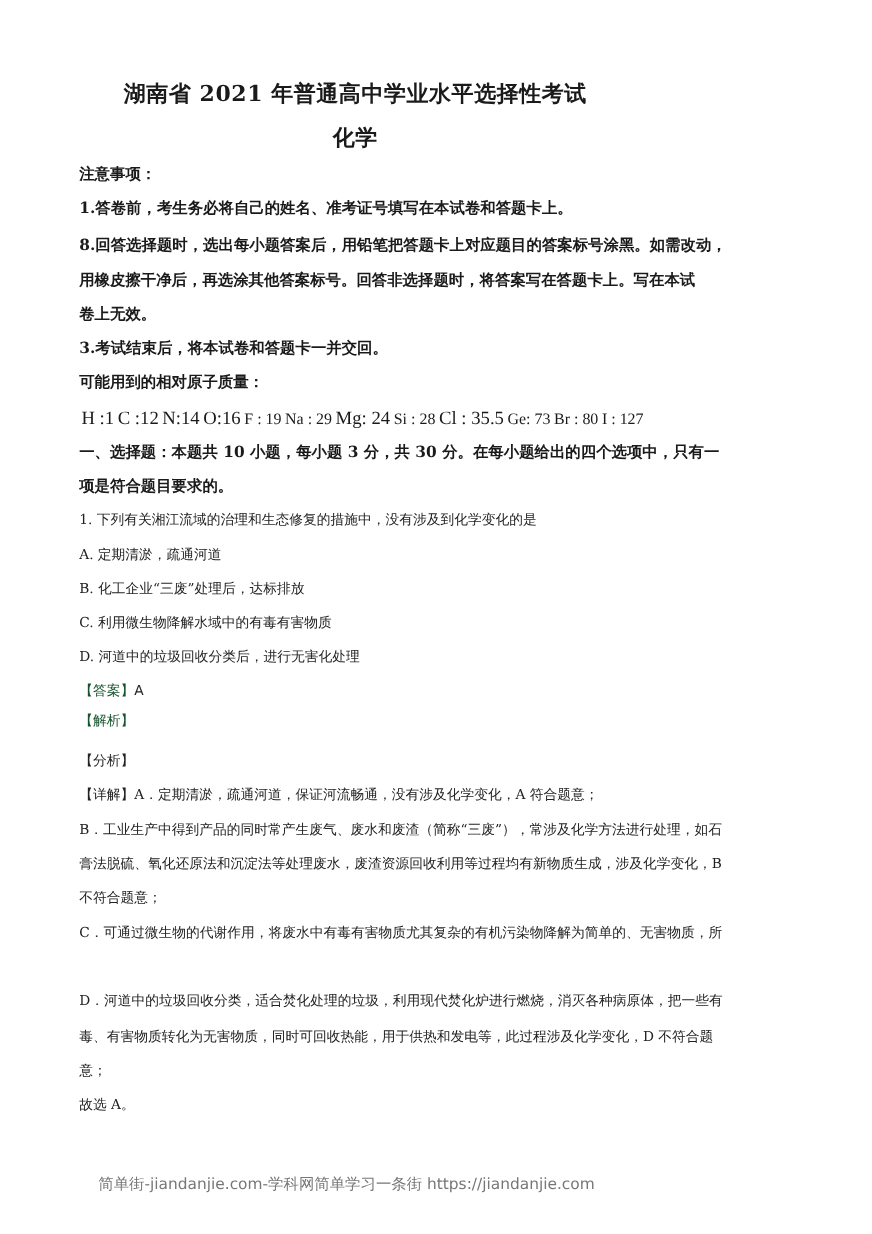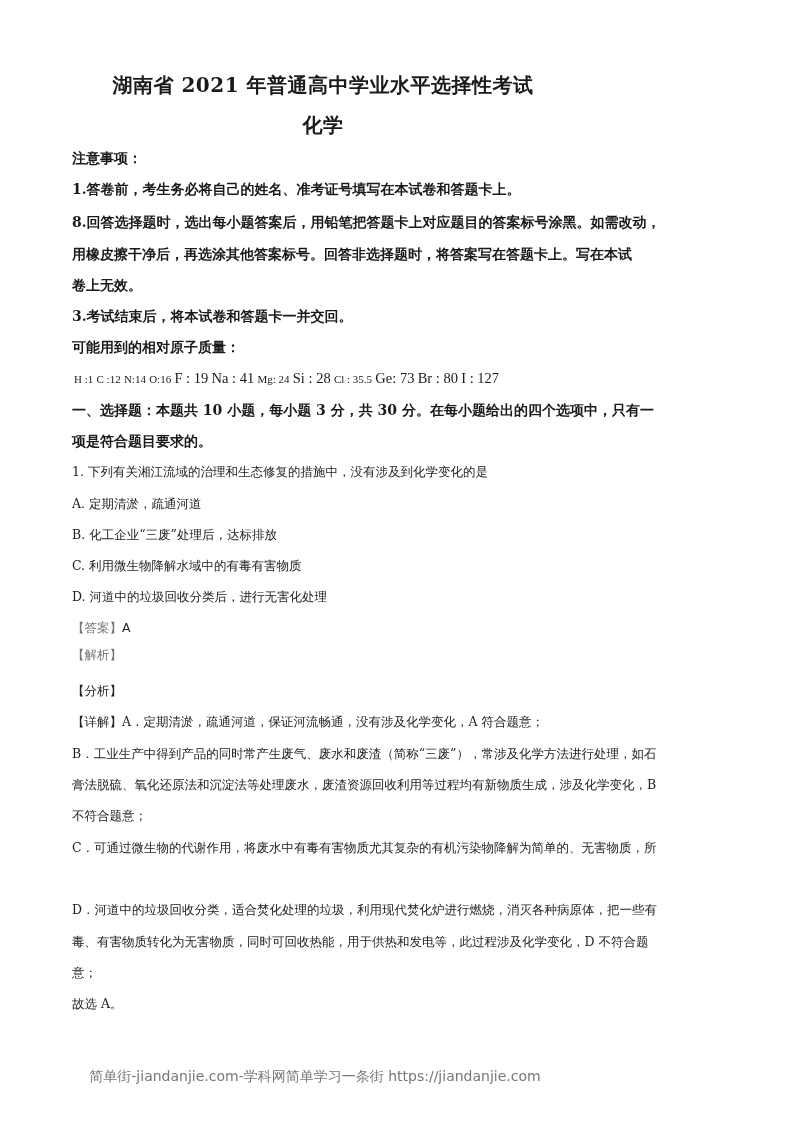--- a/index.html
+++ b/index.html
@@ -10,23 +10,23 @@
     }
     .page { position: absolute; left: 0; top: 0; width: 793px; height: 1122px; }
     .title {
       position: absolute; left: 0; width: 646px; text-align: center;
       font-weight: bold; font-size: 20px; letter-spacing: 0.5px;
     }
     .line { position: absolute; left: 72px; white-space: nowrap; }
     .bold { font-weight: bold; font-size: 14px; }
     .normal { font-size: 12.5px; color: #222; }
     .sans { font-family: "DejaVu Sans", "Liberation Sans", sans-serif; }
-    .blue-label { color: #737373; }
+    .blue-label { color: #14532d; }
     .masses { font-family: "Liberation Serif", serif; font-size: 13px; }
-    .masses .sm { font-size: 11px; margin-top: 20px; }
+    .masses .sm { font-size: 17px; margin-top: 20px; }
     .masses .lg { font-size: 14.5px; }
     .footer {
       position: absolute; left: 0; width: 630px; top: 1068px; text-align: center;
       font-family: "DejaVu Sans", "Liberation Sans", sans-serif; font-size: 14px; color: #777;
     }
   </style>
 </head>
 <body>
 
 <div class="page">
@@ -41,21 +41,21 @@
   <div class="line bold" style="top:277px;">卷上无效。</div>
   <div class="line bold" style="top:308px;">3.考试结束后，将本试卷和答题卡一并交回。</div>
 
   <div class="line bold" style="top:339px;">可能用到的相对原子质量：</div>
   <div class="line masses" style="top:370px; left:74px;">
     <span class="sm">H :1</span>
     <span class="sm">C :12</span>
     <span class="sm">N:14</span>
     <span class="sm">O:16</span>
     <span class="lg">F : 19</span>
-    <span class="lg">Na : 41</span>
+    <span class="lg">Na : 29</span>
     <span class="sm">Mg: 24</span>
     <span class="lg">Si : 28</span>
     <span class="sm">Cl : 35.5</span>
     <span class="lg">Ge: 73</span>
     <span class="lg">Br : 80</span>
     <span class="lg">I : 127</span>
   </div>
 
   <div class="line bold" style="top:402px;">一、选择题：本题共 10 小题，每小题 3 分，共 30 分。在每小题给出的四个选项中，只有一</div>
   <div class="line bold" style="top:433px;">项是符合题目要求的。</div>

